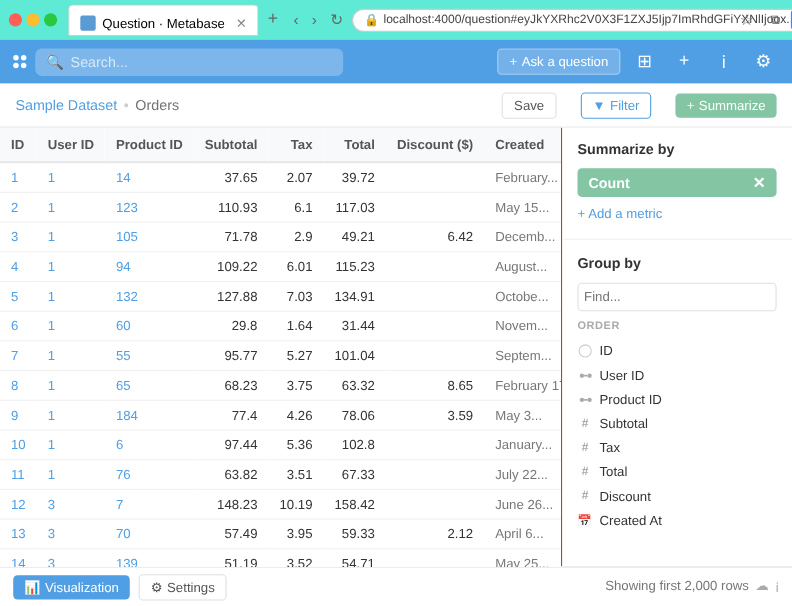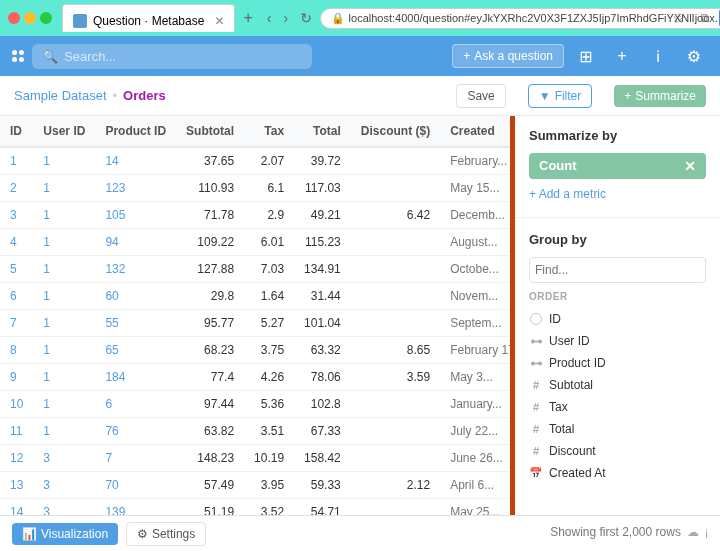--- a/index.html
+++ b/index.html
@@ -22,44 +22,44 @@
     .header-icon-btn { background: none; border: none; color: white; font-size: 16px; cursor: pointer; width: 28px; height: 28px; display: flex; align-items: center; justify-content: center; }
 
     
     .main { display: flex; flex-direction: column; height: calc(551px - 36px - 40px); }
 
     
     .toolbar { background: white; height: 40px; display: flex; align-items: center; padding: 0 14px; gap: 8px; border-bottom: 1px solid #e8e8e8; }
     .breadcrumb { display: flex; align-items: center; gap: 6px; font-size: 13px; color: #666; flex: 1; }
     .breadcrumb-link { color: #509ee3; cursor: pointer; }
     .breadcrumb-sep { color: #ccc; }
-    .breadcrumb-current { color: #a21caf; font-weight: 700; }
+    .breadcrumb-current { color: #737373; font-weight: 400; }
     .toolbar-actions { display: flex; align-items: center; gap: 22px; }
     .toolbar-btn { background: none; border: 1px solid #e0e0e0; border-radius: 4px; padding: 4px 10px; font-size: 12px; cursor: pointer; color: #555; display: flex; align-items: center; gap: 4px; }
     .filter-btn { background: none; border: 1px solid #509ee3; color: #509ee3; border-radius: 4px; padding: 4px 10px; font-size: 12px; cursor: pointer; display: flex; align-items: center; gap: 4px; }
     .summarize-btn { background: #84c5a3; color: white; border: none; border-radius: 4px; padding: 4px 10px; font-size: 12px; cursor: pointer; display: flex; align-items: center; gap: 4px; }
 
     
     .content-area { display: flex; flex: 1; overflow: hidden; }
 
     
     .table-container { flex: 1; overflow: auto; background: white; }
     table { width: 100%; border-collapse: collapse; font-size: 12px; }
     thead th { background: #f8f9fa; border-bottom: 2px solid #e8e8e8; padding: 8px 10px; text-align: left; font-weight: 600; color: #555; white-space: nowrap; position: sticky; top: 0; z-index: 1; }
     thead th.numeric { text-align: right; }
     tbody td { padding: 6px 10px; border-bottom: 1px solid #f0f0f0; color: #333; white-space: nowrap; }
     tbody td.numeric { text-align: right; }
     tbody td.link { color: #509ee3; cursor: pointer; }
     tbody td.muted { color: #777; }
 
     
-    .right-panel { width: 210px; background: white; border-left: 5px solid #c2410c; overflow-y: auto; }
+    .right-panel { width: 210px; background: white; border-left: 1px solid #c2410c; overflow-y: auto; }
     .panel-section { padding: 12px 14px; }
     .panel-title { font-size: 13px; font-weight: 700; color: #333; margin-bottom: 10px; }
-    .count-pill { background: #84c5a3; color: white; border-radius: 4px; padding: 5px 10px; font-size: 13px; font-weight: 600; display: flex; justify-content: space-between; }
+    .count-pill { background: #84c5a3; color: white; border-radius: 4px; padding: 5px 10px; font-size: 13px; font-weight: 600; display: flex; align-items: center; justify-content: space-between; }
     .count-x { cursor: pointer; color: white; font-size: 14px; }
     .add-metric { color: #509ee3; font-size: 12px; cursor: pointer; display: flex; align-items: flex-start; gap: 4px; margin-top: 8px; }
     .divider { height: 1px; background: #f0f0f0; margin: 4px 0; }
     .group-by-section { padding: 10px 14px; }
     .find-input { width: 100%; border: 1px solid #e0e0e0; border-radius: 4px; padding: 5px 5px; font-size: 12px; color: #555; margin-bottom: 8px; }
     .order-label { font-size: 10px; font-weight: 700; color: #aaa; letter-spacing: 0.05em; text-transform: uppercase; margin-bottom: 6px; }
     .group-item { display: flex; align-items: center; gap: 6px; padding: 4px 0; cursor: pointer; }
     .group-item-icon { width: 14px; height: 14px; display: flex; align-items: center; justify-content: center; color: #aaa; font-size: 11px; }
     .group-item-label { font-size: 12px; color: #333; }
     .radio-circle { width: 12px; height: 12px; border: 1px solid #ccc; border-radius: 50%; flex-shrink: 0; }

